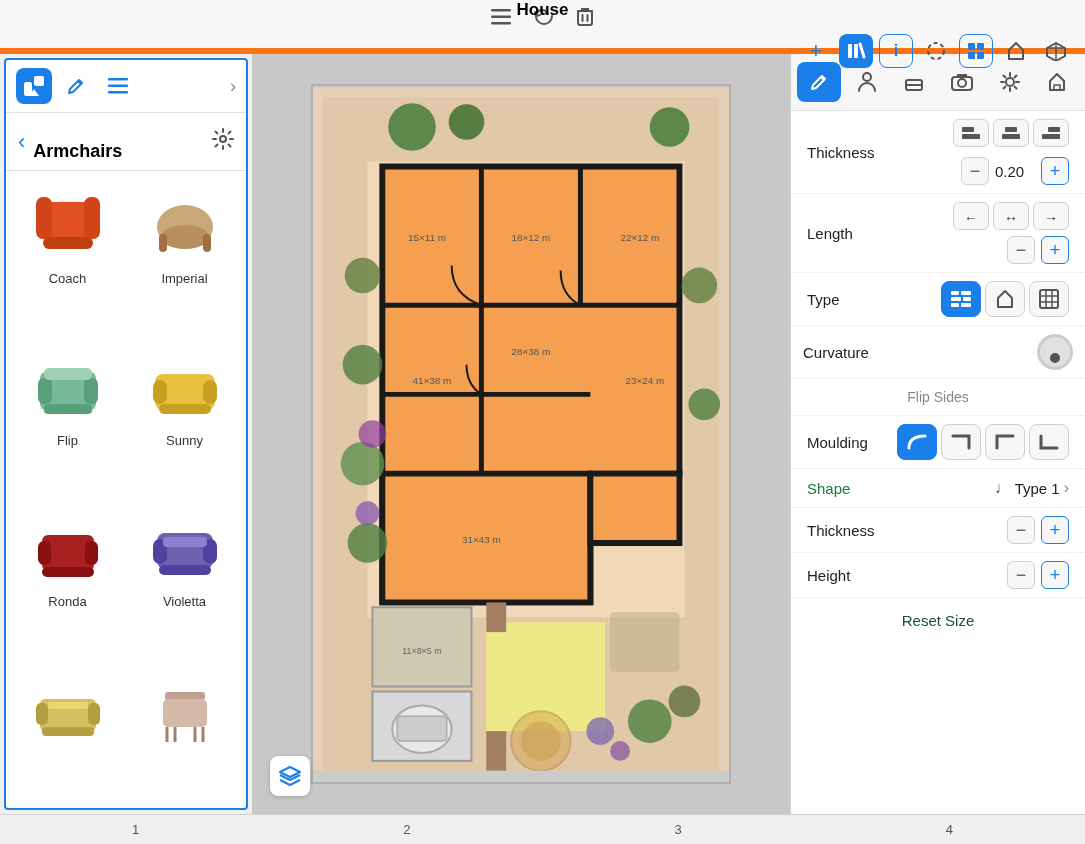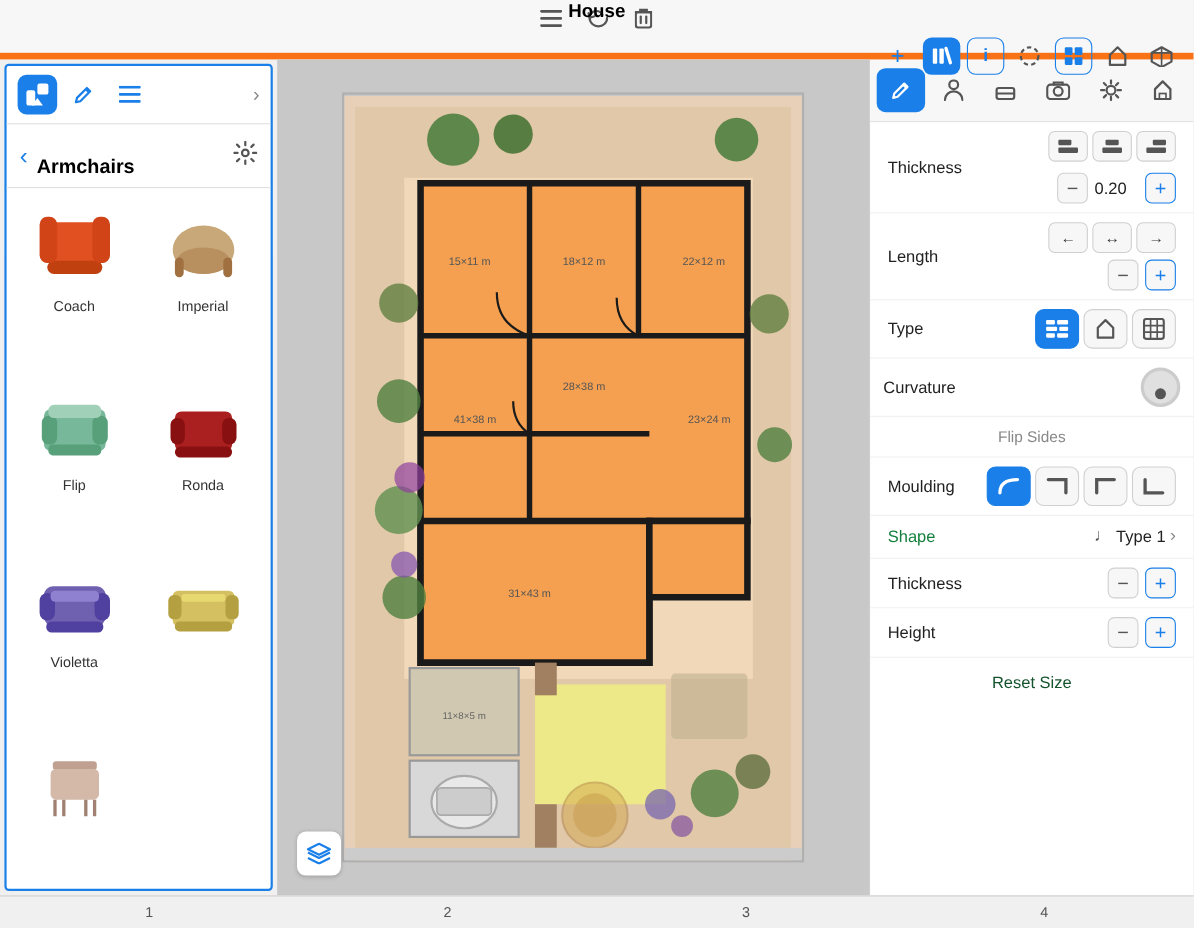--- a/index.html
+++ b/index.html
@@ -561,20 +561,31 @@
             <rect x="10" y="24" width="14" height="26" rx="6" fill="#58a07a"></rect>
             <rect x="56" y="24" width="14" height="26" rx="6" fill="#58a07a"></rect>
             <rect x="16" y="14" width="48" height="12" rx="5" fill="#a0d0b8"></rect>
             <rect x="16" y="50" width="48" height="10" rx="4" fill="#58a07a"></rect>
           </svg>
         </div>
         <span class="furniture-label">Flip</span>
       </div>
 
 
+      <div class="furniture-item">
+        <div class="furniture-img">
+          <svg width="80" height="70" viewBox="0 0 80 70">
+            <rect x="10" y="20" width="60" height="36" rx="8" fill="#e8c040"></rect>
+            <rect x="8" y="26" width="14" height="24" rx="7" fill="#c8a020"></rect>
+            <rect x="58" y="26" width="14" height="24" rx="7" fill="#c8a020"></rect>
+            <rect x="14" y="50" width="52" height="10" rx="5" fill="#c8a020"></rect>
+          </svg>
+        </div>
+        <span class="furniture-label">Sunny</span>
+      </div>
 
 
       <div class="furniture-item">
         <div class="furniture-img">
           <svg width="80" height="70" viewBox="0 0 80 70">
             <rect x="14" y="20" width="52" height="36" rx="6" fill="#aa2020"></rect>
             <rect x="10" y="26" width="13" height="24" rx="6" fill="#881010"></rect>
             <rect x="57" y="26" width="13" height="24" rx="6" fill="#881010"></rect>
             <rect x="14" y="52" width="52" height="10" rx="5" fill="#881010"></rect>
           </svg>

